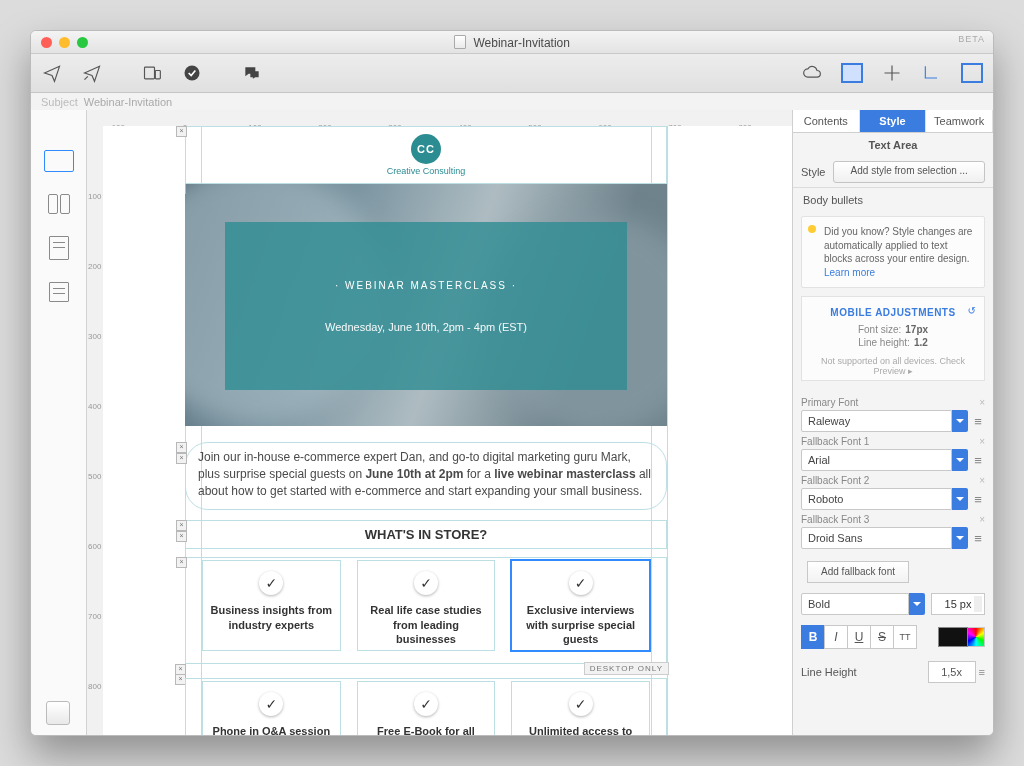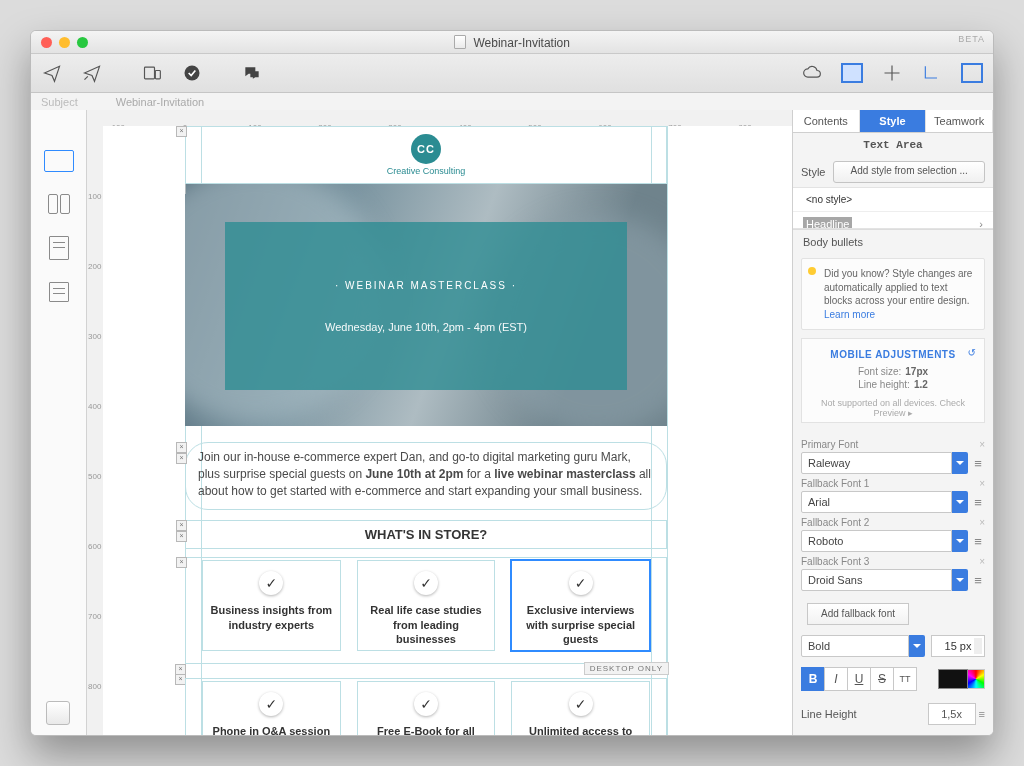--- a/index.html
+++ b/index.html
@@ -31,21 +31,21 @@
 
   
   .toolbar{height:38px;background:linear-gradient(#ededed,#e0e0e0);border-bottom:1px solid #c5c5c5;display:flex;align-items:center;justify-content:space-between;padding:0 10px;}
   .tb-left,.tb-right{display:flex;gap:18px;align-items:center;}
   .tb-icon{width:22px;height:22px;display:flex;align-items:center;justify-content:center;color:#555;}
   .tb-icon svg{width:20px;height:20px;stroke:#555;fill:none;stroke-width:1.4;}
   .tb-right .sq{width:18px;height:16px;border:2px solid #3a7ce0;display:inline-block;}
   .tb-right .sq.active{background:#cfe1ff;}
 
   
-  .subjectbar{height:18px;border-bottom:1px solid #d5d5d5;display:flex;align-items:center;padding:0 10px;background:#f3f3f3;font-size:11px;color:#aaa;gap:32px;}
+  .subjectbar{height:18px;border-bottom:1px solid #d5d5d5;display:flex;align-items:center;padding:0 10px;background:#f3f3f3;font-size:11px;color:#aaa;}
   .subjectbar .lbl{color:#bbb;margin-right:6px;}
 
   
   .body{position:absolute;top:79px;bottom:0;left:0;right:0;display:flex;}
   .leftcol{width:55px;border-right:1px solid #d2d2d2;background:#fafafa;display:flex;flex-direction:column;align-items:center;padding-top:40px;gap:22px;position:relative;}
   .leftcol .dev{width:28px;height:20px;border:1.5px solid #8a8a8a;border-radius:2px;position:relative;}
   .leftcol .dev.active{border-color:#2f8bff;color:#2f8bff;}
   .leftcol .phones{display:flex;gap:2px;}
   .leftcol .phones span{width:8px;height:18px;border:1.5px solid #8a8a8a;border-radius:2px;}
   .leftcol .page{width:18px;height:22px;border:1.5px solid #8a8a8a;border-radius:1px;position:relative;}
@@ -90,21 +90,21 @@
   .check{width:24px;height:24px;border-radius:50%;background:#fff;box-shadow:0 1px 3px rgba(0,0,0,.3);margin:6px auto 8px;display:flex;align-items:center;justify-content:center;font-size:14px;}
   .card .t{font-size:11px;font-weight:700;line-height:1.3;color:#333;}
 
   .desktop-only{position:absolute;right:-2px;background:#f2f2f2;border:1px solid #ccc;font-size:8px;letter-spacing:1px;color:#777;padding:1px 5px;}
 
   
   .panel{width:200px;border-left:1px solid #cfcfcf;background:#f4f4f4;display:flex;flex-direction:column;}
   .tabs{display:flex;height:22px;border-bottom:1px solid #cfcfcf;background:#fff;}
   .tabs div{flex:1;text-align:center;font-size:11px;line-height:22px;color:#555;border-right:1px solid #e0e0e0;}
   .tabs .active{background:#3a7ce0;color:#fff;font-weight:600;}
-  .panehdr{text-align:center;font-size:11px;font-weight:700;padding:6px 0;color:#555;font-family:Liberation Mono, monospace;}
+  .panehdr{text-align:center;font-size:11px;font-weight:700;padding:6px 0;color:#555;}
   .stylerow{display:flex;align-items:center;justify-content:space-between;padding:4px 8px;font-size:11px;color:#555;}
   .stylerow .btn{flex:1;margin-left:8px;height:20px;border:1px solid #c4c4c4;border-radius:3px;background:linear-gradient(#fff,#f0f0f0);font-size:10px;color:#555;text-align:center;line-height:18px;}
 
   .stylelist{background:#fff;border-top:1px solid #e3e3e3;border-bottom:1px solid #e3e3e3;max-height:150px;overflow:hidden;}
   .stylelist .it{display:flex;align-items:center;justify-content:space-between;height:23px;padding:0 10px;border-bottom:1px solid #eee;font-size:11px;}
   .stylelist .it .nm{padding:1px 3px;}
   .stylelist .it.inv .nm{background:var(--style-sel);color:#fff;}
   .stylelist .it.tiny .nm{font-size:10px;}
   .stylelist .it .chev{color:#888;}
 
@@ -349,31 +349,20 @@
         <div class="active">Style</div>
         <div>Teamwork</div>
       </div>
       <div class="panehdr">Text Area</div>
 
       <div class="stylerow">
         <span>Style</span>
         <div class="btn">Add style from selection ...</div>
       </div>
 
-      <div class="stylelist">
-        <div class="it tiny">
-            <span class="nm">&lt;no style&gt;</span>
-            <span class="chev"></span>
-          </div>
-        <div class="it inv">
-            <span class="nm">Headline</span>
-            <span class="chev">›</span>
-          </div>
-
-      </div>
 
       <div class="subpanel">Body bullets</div>
 
       <div class="tipbox">
         <span class="bulb"></span>
         <div class="txt"><span>Did you know? Style changes are automatically applied to text blocks across your entire design.</span> <a href="#">Learn more</a></div>
       </div>
 
       <div class="mobadj">
         <span class="undo">↺</span>

